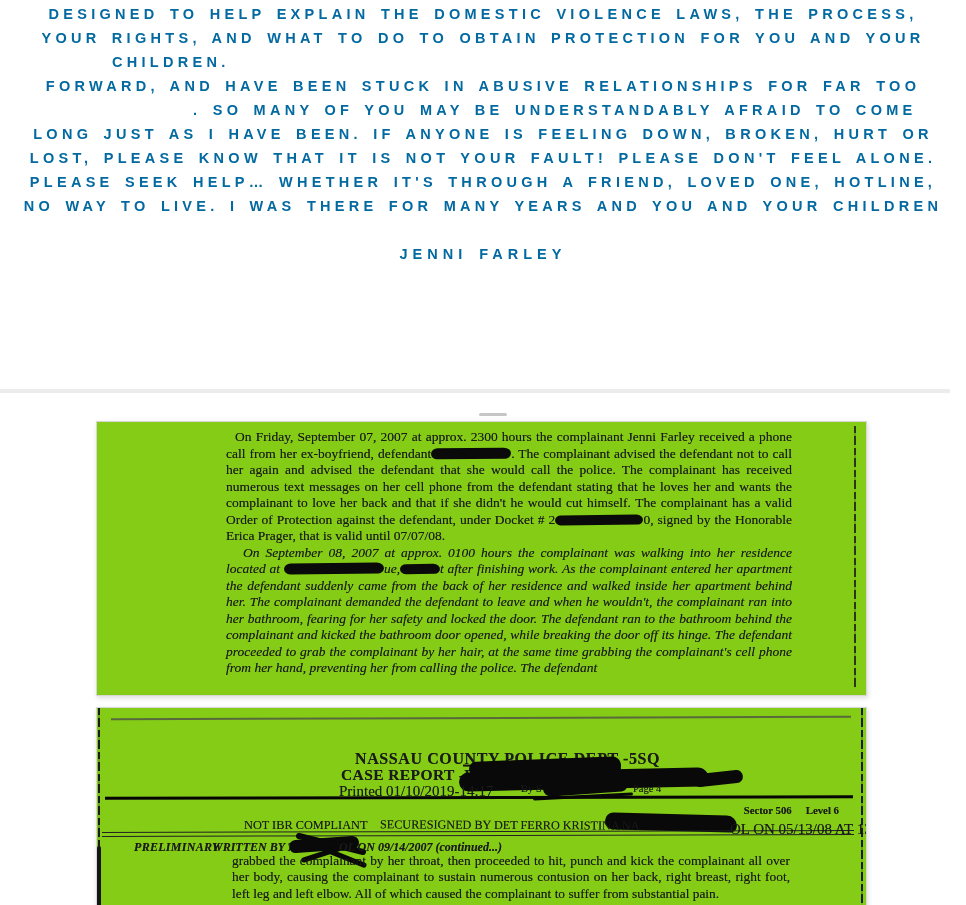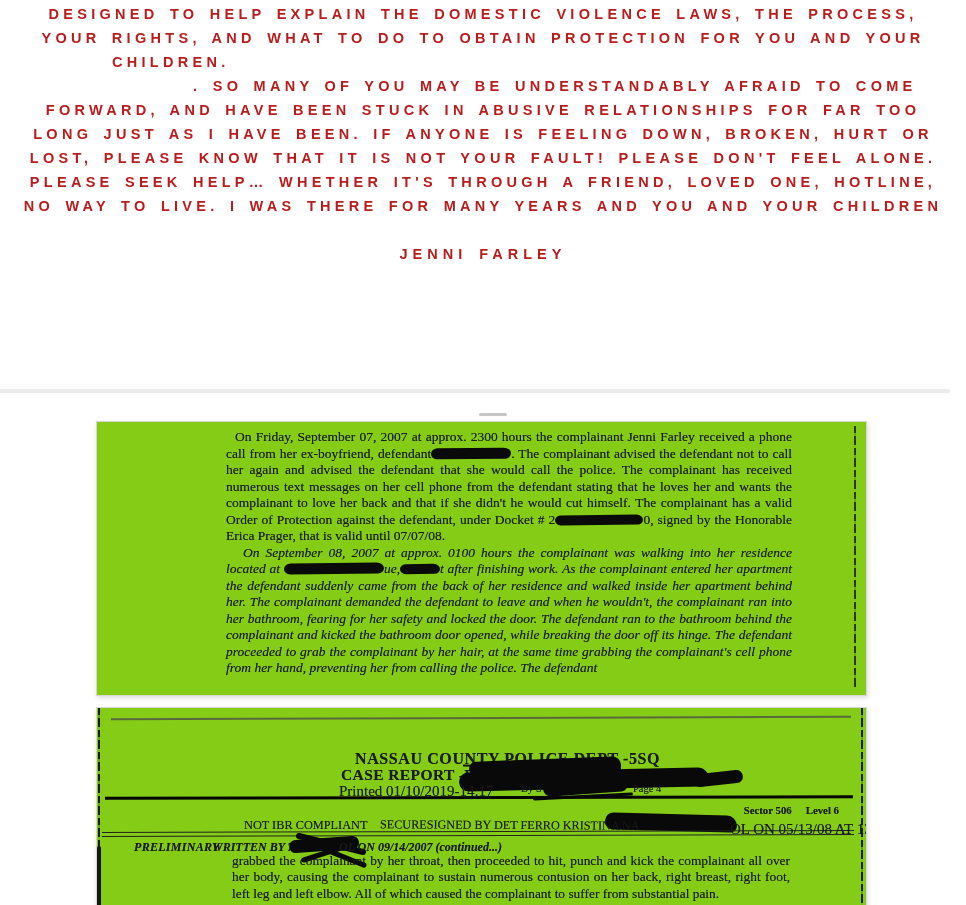--- a/index.html
+++ b/index.html
@@ -1,20 +1,20 @@
 <!DOCTYPE html>
 <html><head>
 <meta charset="utf-8">
 <style>
   html,body{margin:0;padding:0;background:#ffffff;}
   body{position:relative;width:966px;height:905px;overflow:hidden;font-family:"Liberation Sans",sans-serif;}
 
   
   .intro{position:absolute;top:2px;left:0;width:966px;text-align:center;
-         color:#b91c1c;font-weight:600;font-size:14.5px;line-height:24px;
+         color:#0369a1;font-weight:600;font-size:14.5px;line-height:24px;
          letter-spacing:4.3px;word-spacing:3px;}
   .intro .ln{height:24px;white-space:nowrap;}
   .intro .ln.align-left{text-align:left;}
   #ln-children{padding-left:112px;}
   #ln-somany{padding-left:193px;}
   .signature{margin-top:24px;letter-spacing:5px;}
 
   .divider{position:absolute;top:389px;left:0;width:950px;height:4px;background:#ececec;}
 
   
@@ -96,22 +96,22 @@
   #doc2 .body-text p{margin:0;}
   #doc2 .p-partial{text-indent:17px;opacity:.75;}
 </style>
 </head>
 <body>
 
 <div class="intro">
   <div class="ln">DESIGNED TO HELP EXPLAIN THE DOMESTIC VIOLENCE LAWS, THE PROCESS,</div>
   <div class="ln">YOUR RIGHTS, AND WHAT TO DO TO OBTAIN PROTECTION FOR YOU AND YOUR</div>
   <div class="ln align-left" id="ln-children">CHILDREN.</div>
+  <div class="ln">FORWARD, AND HAVE BEEN STUCK IN ABUSIVE RELATIONSHIPS FOR FAR TOO</div>
   <div class="ln align-left" id="ln-somany">.  SO MANY OF YOU MAY BE UNDERSTANDABLY AFRAID TO COME</div>
-  <div class="ln">FORWARD, AND HAVE BEEN STUCK IN ABUSIVE RELATIONSHIPS FOR FAR TOO</div>
   <div class="ln">LONG JUST AS I HAVE BEEN. IF ANYONE IS FEELING DOWN, BROKEN, HURT OR</div>
   <div class="ln">LOST, PLEASE KNOW THAT IT IS NOT YOUR FAULT!  PLEASE DON'T FEEL ALONE.</div>
   <div class="ln">PLEASE SEEK HELP… WHETHER IT'S THROUGH A FRIEND, LOVED ONE, HOTLINE,</div>
   <div class="ln">NO WAY TO LIVE. I WAS THERE FOR MANY YEARS AND YOU AND YOUR CHILDREN</div>
   <div class="ln signature">JENNI FARLEY</div>
 </div>
 
 <div class="divider"></div>
 
 <div class="smudge"></div>

